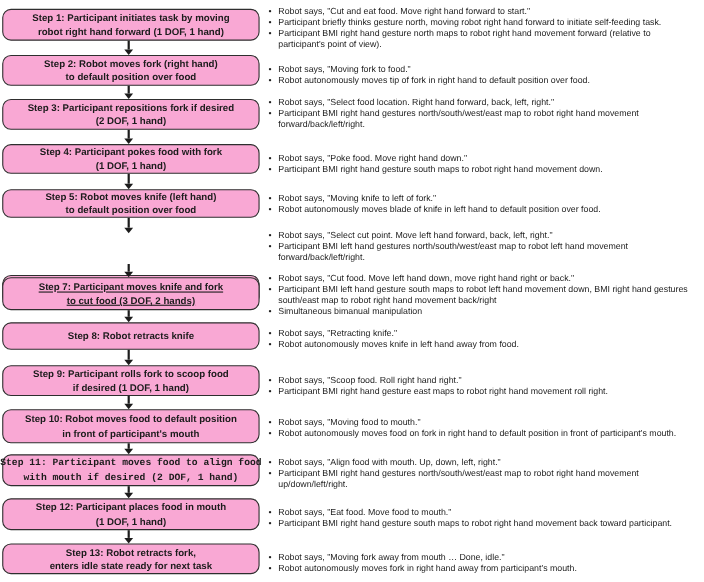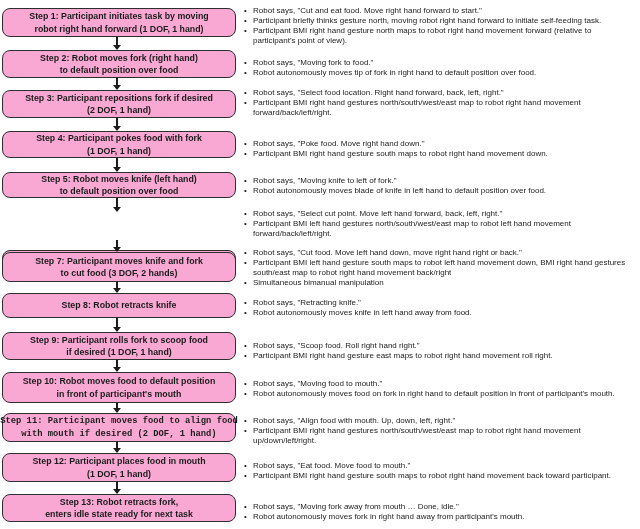--- a/index.html
+++ b/index.html
@@ -129,21 +129,21 @@
       <div class="box-line">(2 DOF, 1 hand)</div>
     </div>
     <div class="flow-arrow" style="top: 240px; height: 12px;">
       <div class="shaft" style="height: 7px;"></div>
       <div class="head"></div>
     </div>
     <ul class="bullet-group" style="top: 209px;">
       <li class="bullet-item">Robot says, "Select cut point. Move left hand forward, back, left, right."</li>
       <li class="bullet-item">Participant BMI left hand gestures north/south/west/east map to robot left hand movement forward/back/left/right.</li>
     </ul>
-    <div class="step-box" style="top: 252px; height: 30px;">
+    <div class="step-box" style="top: 252px; height: 30px; text-decoration: underline;">
       <div class="box-line">Step 7: Participant moves knife and fork</div>
       <div class="box-line">to cut food (3 DOF, 2 hands)</div>
     </div>
     <div class="flow-arrow" style="top: 282px; height: 11px;">
       <div class="shaft" style="height: 6px;"></div>
       <div class="head"></div>
     </div>
     <ul class="bullet-group" style="top: 248px;">
       <li class="bullet-item">Robot says, "Cut food. Move left hand down, move right hand right or back."</li>
       <li class="bullet-item">Participant BMI left hand gesture south maps to robot left hand movement down, BMI right hand gestures south/east map to robot right hand movement back/right</li>

